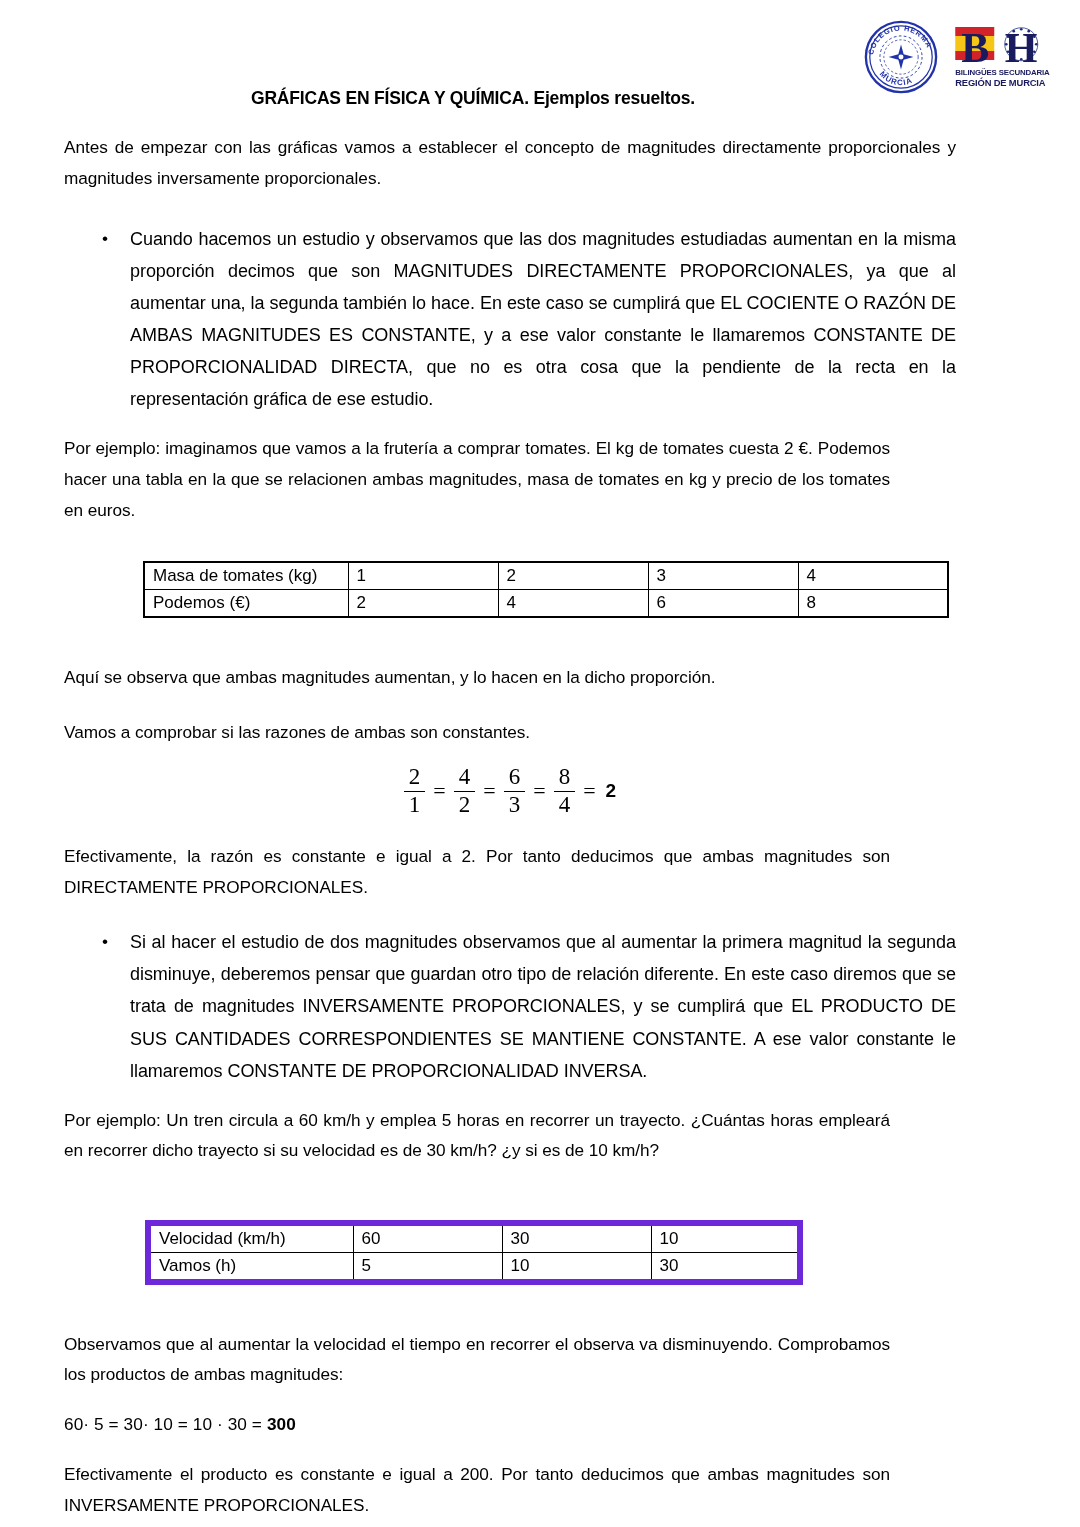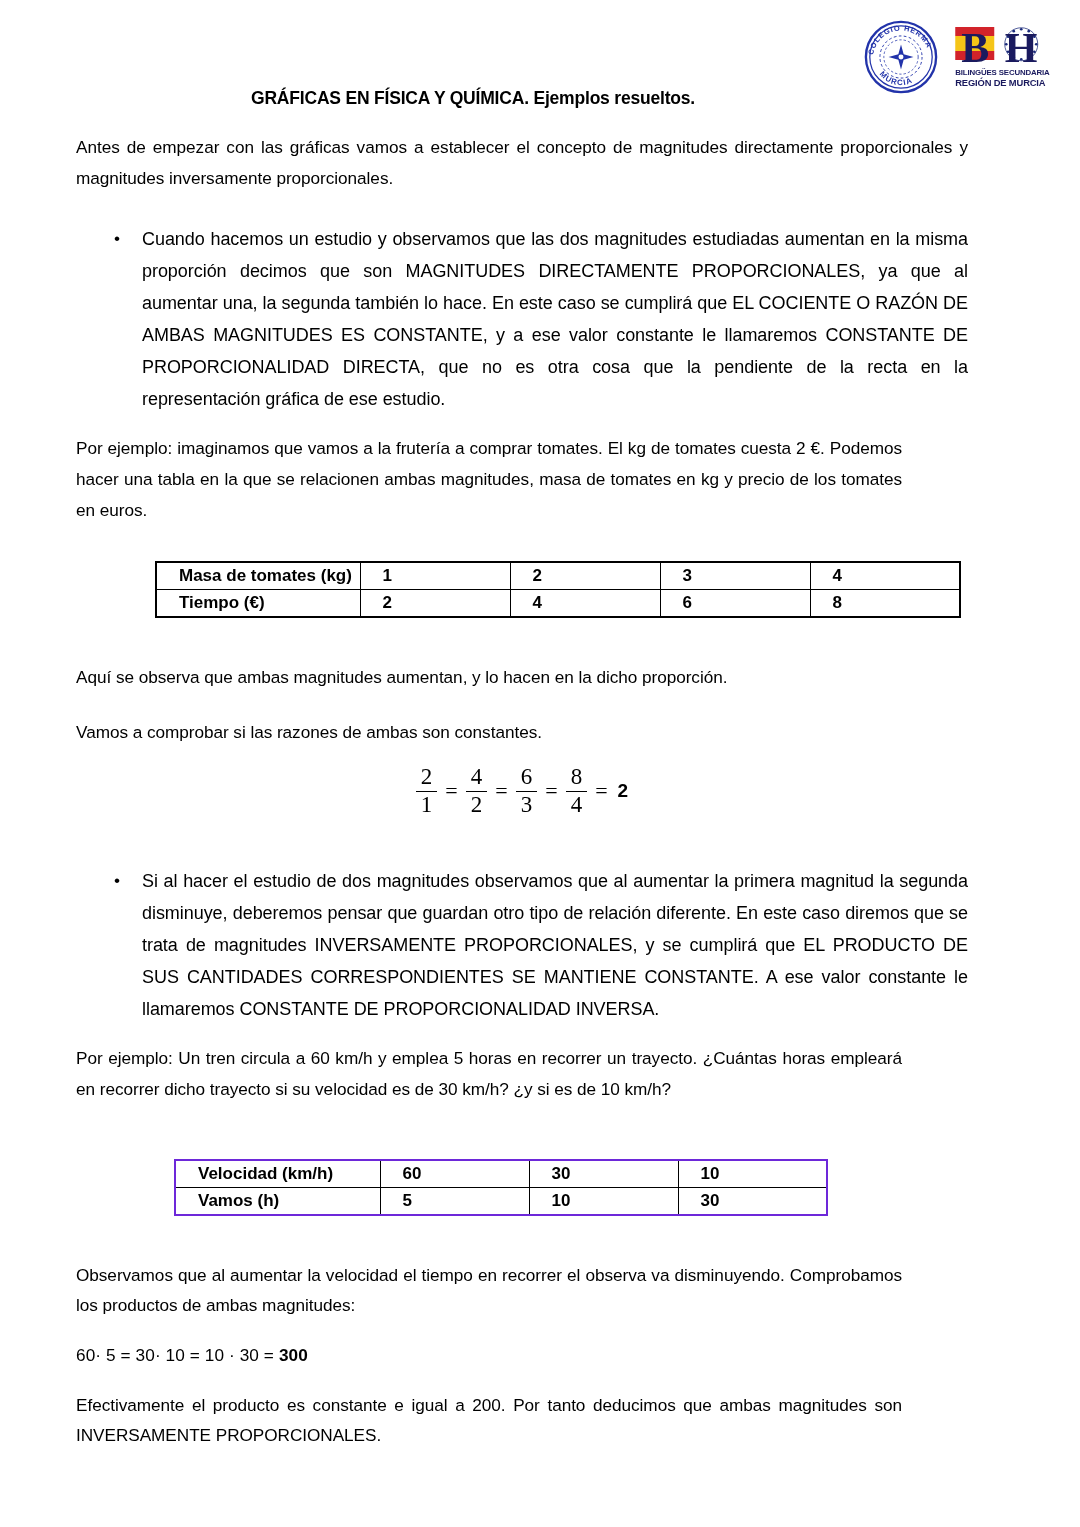--- a/index.html
+++ b/index.html
@@ -51,21 +51,21 @@
     text-align: center;
     font-size: 17.5px;
     font-weight: bold;
     letter-spacing: -0.2px;
   }
 
   
   .content {
     position: absolute;
     top: 132px;
-    left: 76px;
+    left: 64px;
     width: 892px;
   }
 
   p.para {
     margin: 0 0 0 0;
     font-size: 17.2px;
     line-height: 1.78;
     text-align: justify;
     text-justify: inter-word;
     letter-spacing: -0.05px;
@@ -108,40 +108,38 @@
 
   
   .data-table {
     border-collapse: collapse;
     table-layout: fixed;
     font-size: 17px;
     border: 2.5px solid #000;
   }
   .data-table td {
     border: 1.2px solid #000;
-    padding: 3px 0 3px 22px;
+    padding: 3px 0 3px 8px;
     height: 26px;
     vertical-align: middle;
     white-space: nowrap;
-    font-weight: bold;
   }
   .table-wrap-1 {
     margin-left: 79px;
   }
   #table-tomates { width: 806px; }
   #table-tomates td.label-col { width: 204px; }
   #table-tomates td.val-col { width: 150px; }
 
   .table-wrap-2 {
     margin-left: 81px;
   }
   #table-velocidad {
     width: 653px;
-    border: 2px solid #6d28d9;
-    margin-left: 17px;
+    border: 6px solid #6d28d9;
   }
   #table-velocidad td.label-col { width: 205px; }
   #table-velocidad td.val-col { width: 149px; }
 
   
   .equation-fractions {
     display: flex;
     justify-content: center;
     align-items: center;
     font-family: "Liberation Serif", serif;
@@ -264,21 +262,21 @@
       <table class="data-table" id="table-tomates">
         <tbody>
           <tr>
             <td class="label-col">Masa de tomates (kg)</td>
             <td class="val-col">1</td>
             <td class="val-col">2</td>
             <td class="val-col">3</td>
             <td class="val-col">4</td>
           </tr>
           <tr>
-            <td class="label-col">Tiempo (€)</td>
+            <td class="label-col">Podemos (€)</td>
             <td class="val-col">2</td>
             <td class="val-col">4</td>
             <td class="val-col">6</td>
             <td class="val-col">8</td>
           </tr>
         </tbody>
       </table>
     </div>
 
     <div class="spacer-44"></div>
@@ -310,20 +308,21 @@
       <span class="frac">
         <span class="num">8</span>
         <span class="den">4</span>
       </span>
       <span class="eq-sign">=</span>
       <span class="eq-result">2</span>
     </div>
 
     <div class="spacer-24"></div>
 
+    <p class="para block-indent">Efectivamente, la razón es constante e igual a 2. Por tanto deducimos que ambas magnitudes son DIRECTAMENTE PROPORCIONALES.</p>
 
     <div class="spacer-24"></div>
 
     <div class="bullet-row">
       <span class="bullet-dot">•</span>
       <span class="bullet-text">Si al hacer el estudio de dos magnitudes observamos que al aumentar la primera magnitud la segunda disminuye, deberemos pensar que guardan otro tipo de relación diferente. En este caso diremos que se trata de magnitudes INVERSAMENTE PROPORCIONALES, y se cumplirá que EL PRODUCTO DE SUS CANTIDADES CORRESPONDIENTES SE MANTIENE CONSTANTE. A ese valor constante le llamaremos CONSTANTE DE PROPORCIONALIDAD INVERSA.</span>
     </div>
 
     <div class="spacer-18"></div>
 

